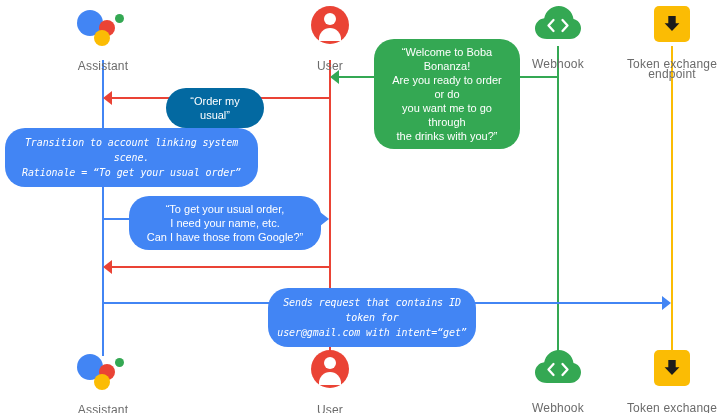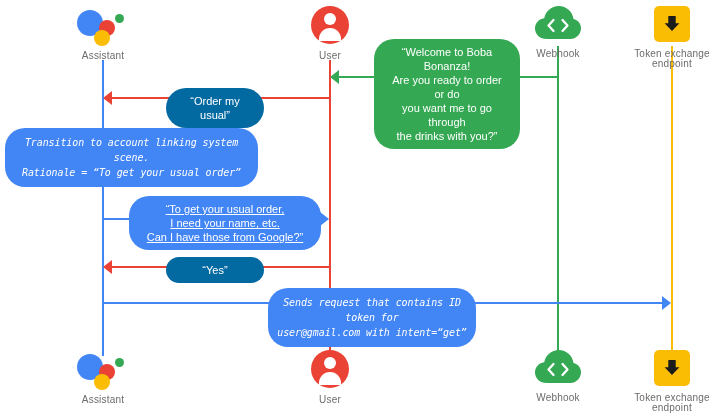--- a/index.html
+++ b/index.html
@@ -9,22 +9,22 @@
 
   
   .lifeline{position:absolute;width:2px;}
   .ll-assistant{left:102px;top:60px;height:296px;background:#4285F4;}
   .ll-user{left:329px;top:60px;height:296px;background:#EA4335;}
   .ll-webhook{left:557px;top:46px;height:310px;background:#34A853;}
   .ll-token{left:671px;top:46px;height:310px;background:#FBBC04;}
 
   
   .actor{position:absolute;width:120px;text-align:center;}
-  .actor-label{font-size:10px;color:#6b6b6b;letter-spacing:.2px;line-height:10px;
-               margin-top:7px;white-space:pre-line;}
+  .actor-label{font-size:12px;color:#6b6b6b;letter-spacing:.2px;line-height:10px;
+               margin-top:17px;white-space:pre-line;}
 
   
   .ico-assistant{position:relative;width:52px;height:38px;margin:0 auto;}
   .ico-assistant .d-blue{position:absolute;left:0;top:4px;width:26px;height:26px;
         border-radius:50%;background:#4285F4;}
   .ico-assistant .d-red{position:absolute;left:22px;top:14px;width:16px;height:16px;
         border-radius:50%;background:#EA4335;}
   .ico-assistant .d-yellow{position:absolute;left:17px;top:24px;width:16px;height:16px;
         border-radius:50%;background:#FBBC04;}
   .ico-assistant .d-green{position:absolute;left:38px;top:8px;width:9px;height:9px;
@@ -161,26 +161,25 @@
 
   <div class="arrow-line" style="left:111px;top:97px;width:219px;background:#EA4335;"></div>
   <div class="arrow-head ah-left" style="left:103px;top:91px;border-right:9px solid #EA4335;"></div>
   <div class="bubble plain b-red" style="left:166px;top:88px;width:98px;">“Order my usual”</div>
 
   <div class="bubble mono b-blue" style="left: 5px; top: 128px; width: 253px; white-space: pre-line;">Transition to account linking system scene.
 Rationale = “To get your usual order”</div>
 
   <div class="arrow-line" style="left:103px;top:218px;width:218px;background:#4285F4;"></div>
   <div class="arrow-head ah-right" style="left:320px;top:212px;border-left:9px solid #4285F4;"></div>
-  <div class="bubble plain b-blue" style="left: 129px; top: 196px; width: 192px; white-space: pre-line; text-decoration: underline;">“To get your usual order,
+  <div class="bubble plain b-blue" style="left: 129px; top: 196px; width: 192px; white-space: pre-line;">“To get your usual order,
 I need your name, etc.
 Can I have those from Google?”</div>
 
   <div class="arrow-line" style="left:111px;top:266px;width:219px;background:#EA4335;"></div>
   <div class="arrow-head ah-left" style="left:103px;top:260px;border-right:9px solid #EA4335;"></div>
-  <div class="bubble plain b-red" style="left:166px;top:257px;width:98px;">“Yes”</div>
 
   <div class="arrow-line" style="left:103px;top:302px;width:560px;background:#4285F4;"></div>
   <div class="arrow-head ah-right" style="left:662px;top:296px;border-left:9px solid #4285F4;"></div>
   <div class="bubble mono b-blue" style="left: 268px; top: 288px; width: 208px; white-space: pre-line;">Sends request that contains ID token for
 user@gmail.com with intent=“get”</div>
 
 </div>
 
 </body></html>

